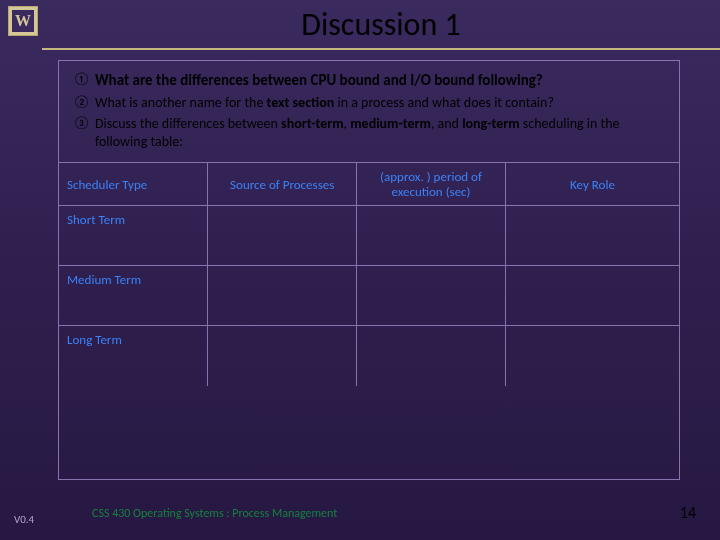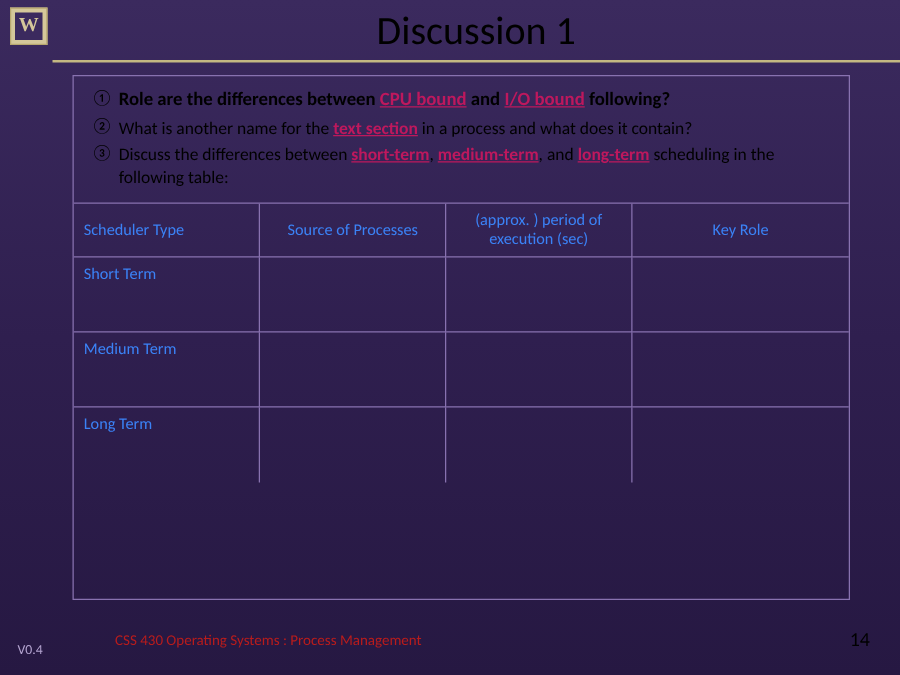--- a/index.html
+++ b/index.html
@@ -72,21 +72,21 @@
     font-size: 14px;
     line-height: 1.25;
   }
   .question.bold .qtext { font-weight: bold; font-size: 15px; }
   .qnum {
     width: 22px;
     flex-shrink: 0;
     font-size: 13px;
   }
   .qtext { flex: 1; }
-  .hl { color: #be185d; text-decoration: underline; }
+  .hl { color: #000000; }
   .hl.bold { font-weight: bold; }
   table {
     width: 100%;
     border-collapse: collapse;
     table-layout: fixed;
   }
   th, td {
     border-right: 1px solid #8872b0;
     border-bottom: 1px solid #8872b0;
     color: #3b82f6;
@@ -110,21 +110,21 @@
     left: 14px;
     bottom: 14px;
     color: #b4a4d0;
     font-size: 11px;
     text-align: center;
   }
   .footer-center {
     position: absolute;
     left: 92px;
     bottom: 20px;
-    color: #b91c1c;
+    color: #15803d;
     font-size: 12px;
   }
   .footer-right {
     position: absolute;
     right: 24px;
     bottom: 18px;
     color: #000000;
     font-size: 16px;
   }
 </style>
@@ -136,21 +136,21 @@
 </div>
 
 <div class="title-bar">
   <div class="title">Discussion 1</div>
 </div>
 
 <div class="content-box">
   <div class="questions" id="questions">
       <div class="question bold">
         <span class="qnum">①</span>
-        <span class="qtext"><span>Role are the differences between </span><span class="hl">CPU bound</span><span> and </span><span class="hl">I/O bound</span><span> following?</span></span>
+        <span class="qtext"><span>What are the differences between </span><span class="hl">CPU bound</span><span> and </span><span class="hl">I/O bound</span><span> following?</span></span>
       </div>
       <div class="question">
         <span class="qnum">②</span>
         <span class="qtext"><span>What is another name for the </span><span class="hl bold">text section</span><span> in a process and what does it contain?</span></span>
       </div>
       <div class="question">
         <span class="qnum">③</span>
         <span class="qtext"><span>Discuss the differences between </span><span class="hl bold">short-term</span><span>, </span><span class="hl bold">medium-term</span><span>, and </span><span class="hl bold">long-term</span><span> scheduling in the following table:</span></span>
       </div>
     </div>

